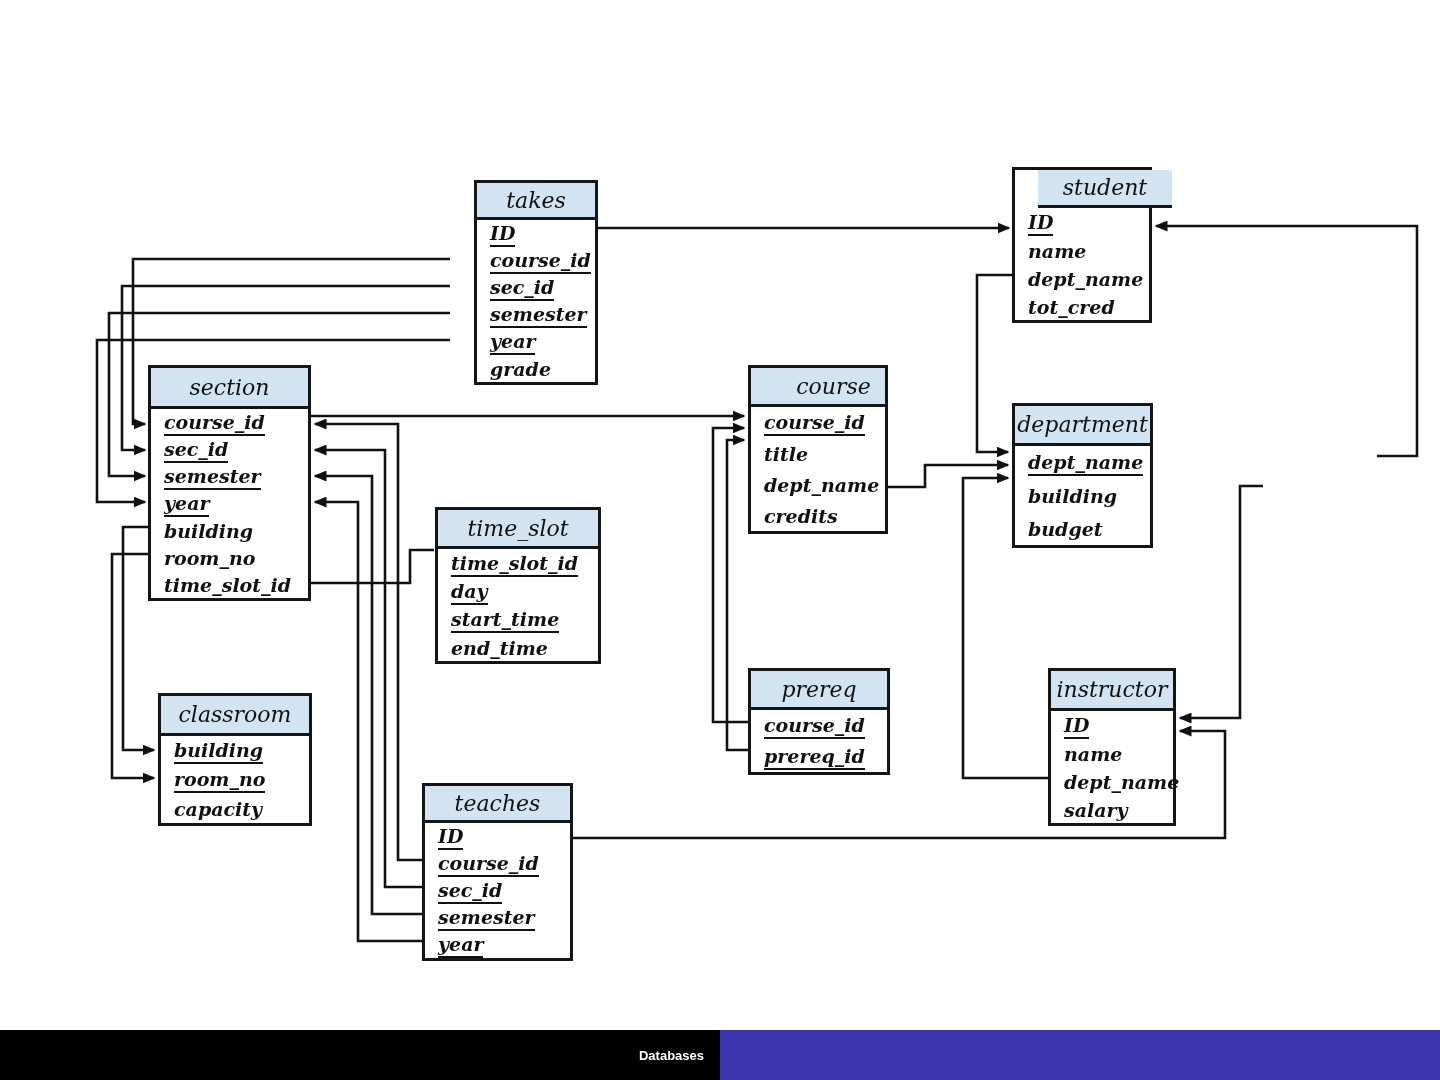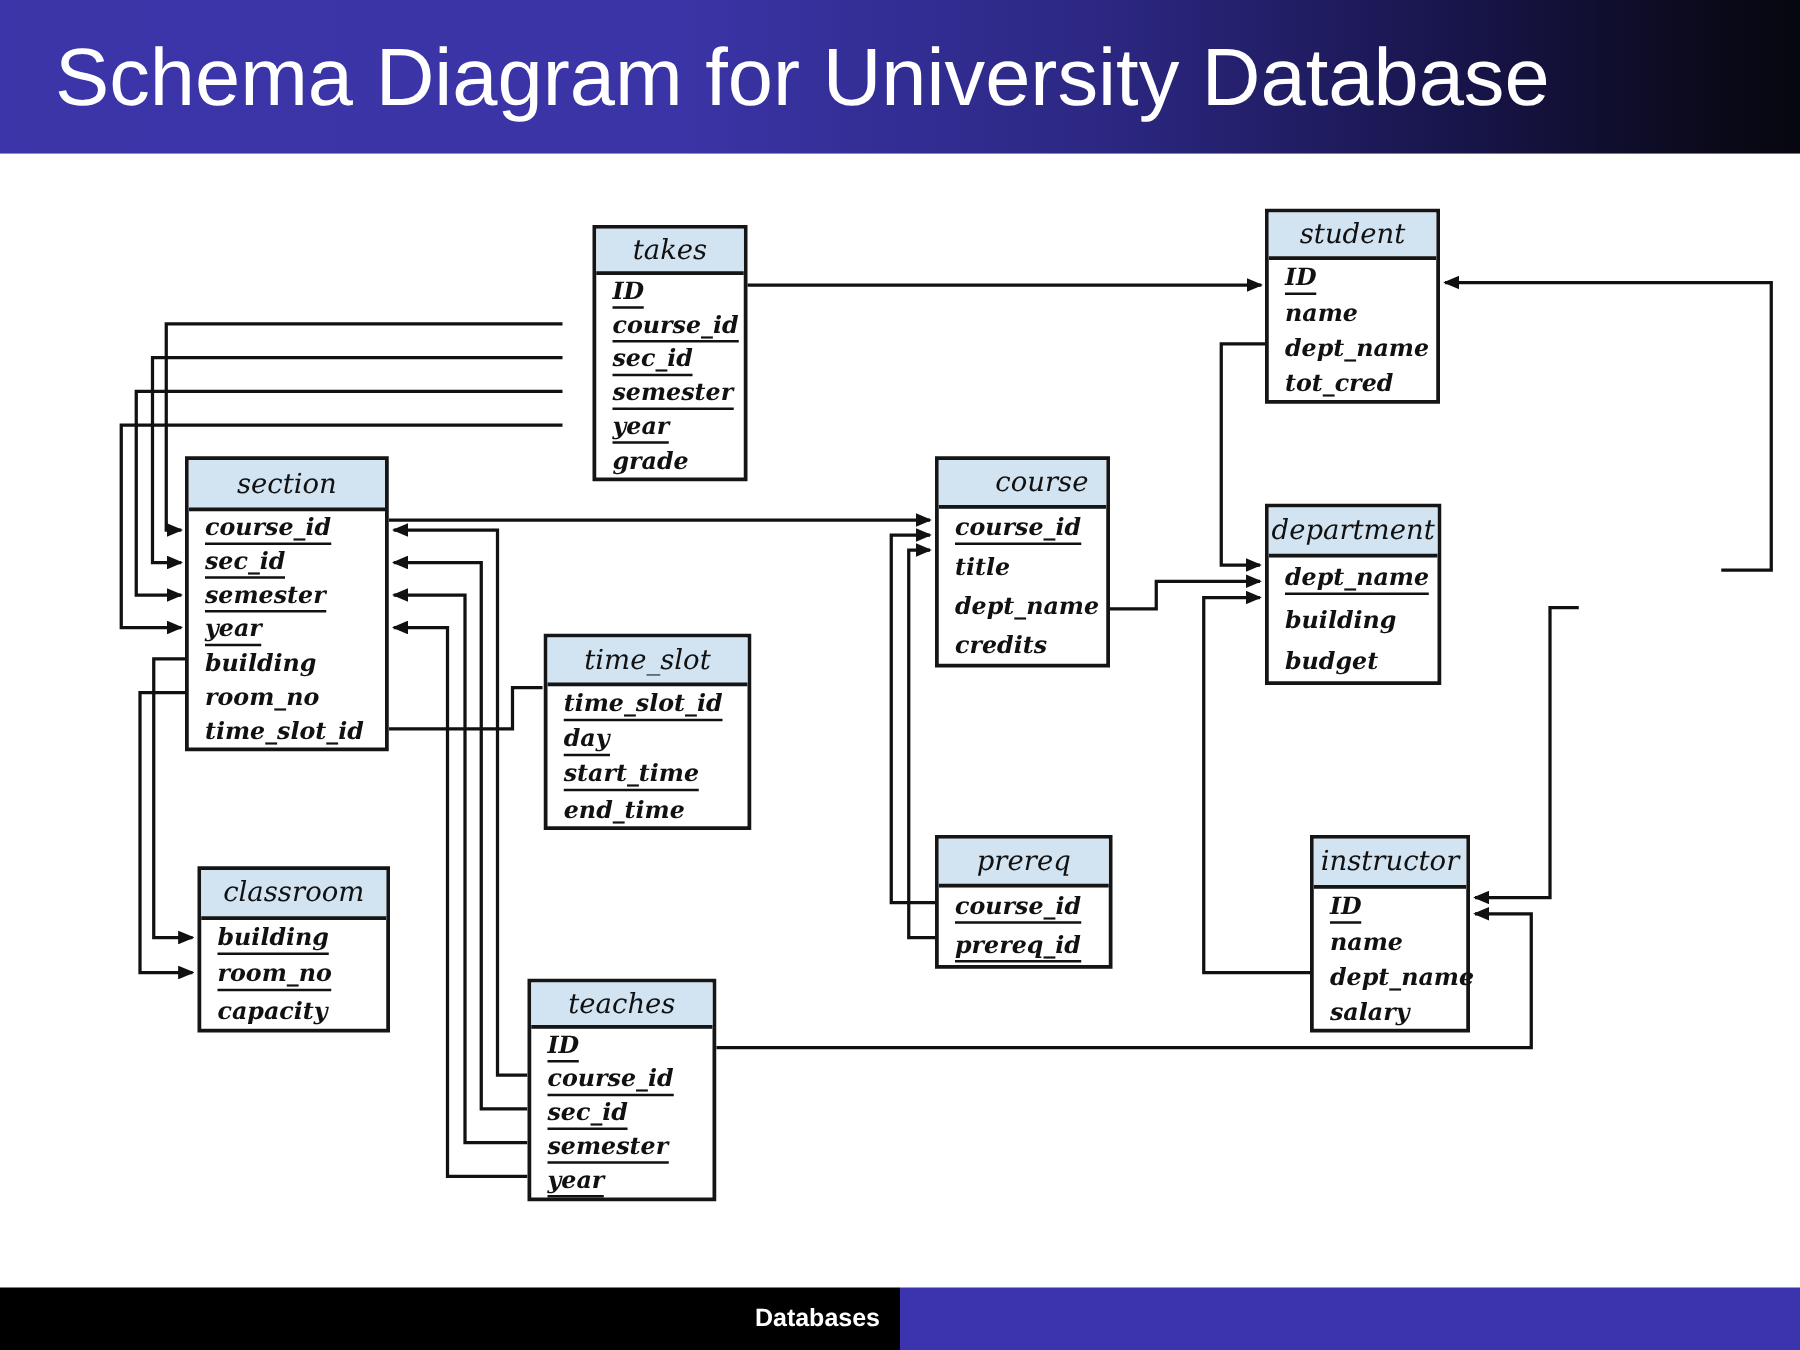--- a/index.html
+++ b/index.html
@@ -39,32 +39,29 @@
     font-style:italic;font-weight:bold;font-size:19px;color:#111;
     white-space:nowrap;
   }
   .stable .row span{line-height:1;padding-bottom:2px;}
   .stable .row span.key{border-bottom:2.5px solid #111;}
   
   #footer{position:absolute;left:0;top:1030px;width:1440px;height:50px;display:flex;}
   #footer .blk{
     width:720px;height:50px;background:#000000;color:#ffffff;
     display:flex;align-items:center;justify-content:flex-end;
-    font-size:20px;font-weight:bold;padding-right:16px;box-sizing:border-box;
+    font-size:13px;font-weight:bold;padding-right:16px;box-sizing:border-box;
   }
   #footer .blu{flex:1;height:50px;background:#3b34ae;}
 </style>
 </head>
 <body>
 
 <div id="stage">
 
-  <div id="titlebar">
-    <div class="title">Schema Diagram for University Database</div>
-  </div>
 
   <div id="canvas">
     <svg id="wires" viewBox="0 0 1440 907" xmlns="http://www.w3.org/2000/svg">
       <defs>
         <marker id="arw" markerWidth="13" markerHeight="11" refX="11.5" refY="5.5" orient="auto" markerUnits="userSpaceOnUse">
           <path d="M0,0 L13,5.5 L0,11 Z" fill="#111111"></path>
         </marker>
       </defs>
       <g id="wire-group" fill="none" stroke="#111111" stroke-width="2.6">
           <path d="M574 105 L1009 105" marker-end="url(#arw)"></path>
@@ -108,21 +105,21 @@
           </div>
           <div class="row" style="height: 27px;">
             <span class="key">year</span>
           </div>
           <div class="row" style="height: 27px;">
             <span>grade</span>
           </div>
         </div>
       </div>
       <div class="stable" style="left: 1012px; top: 44px; width: 140px; height: 156px;">
-        <div class="hdr" style="height: 38px;">student</div>
+        <div class="hdr" style="height: 38px; margin-left: 23px;">student</div>
         <div class="body">
           <div class="row" style="height: 28px;">
             <span class="key">ID</span>
           </div>
           <div class="row" style="height: 28px;">
             <span>name</span>
           </div>
           <div class="row" style="height: 28px;">
             <span>dept_name</span>
           </div>

